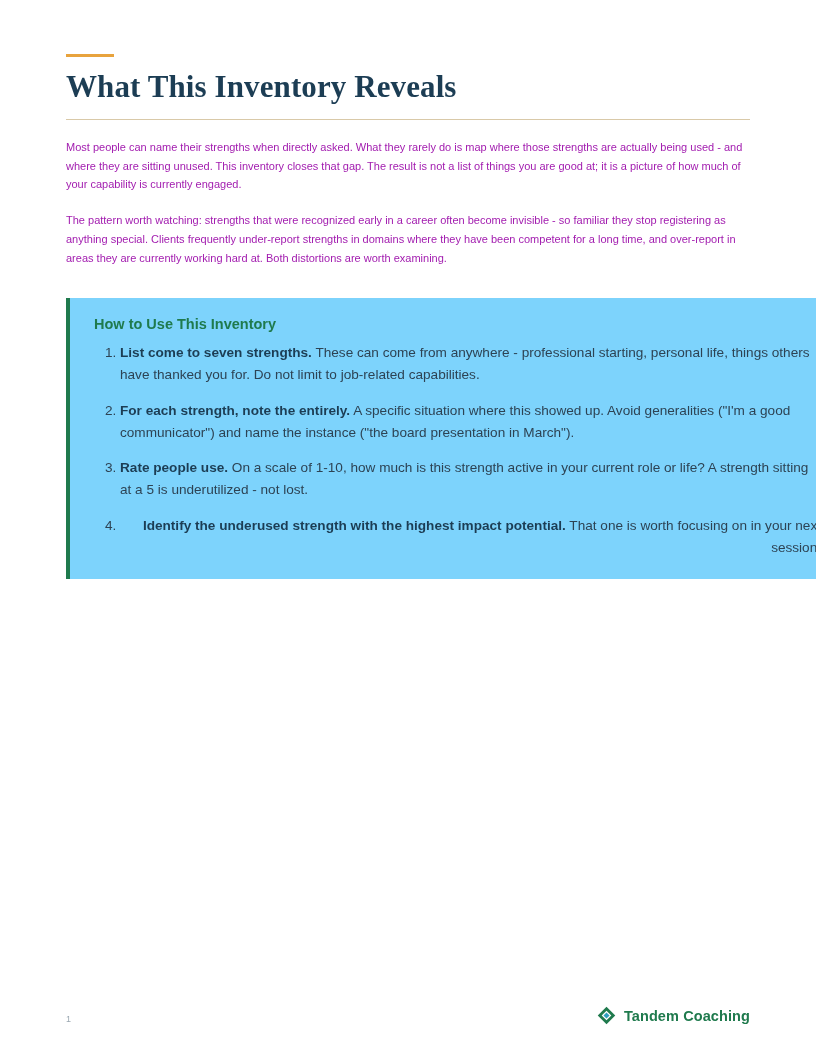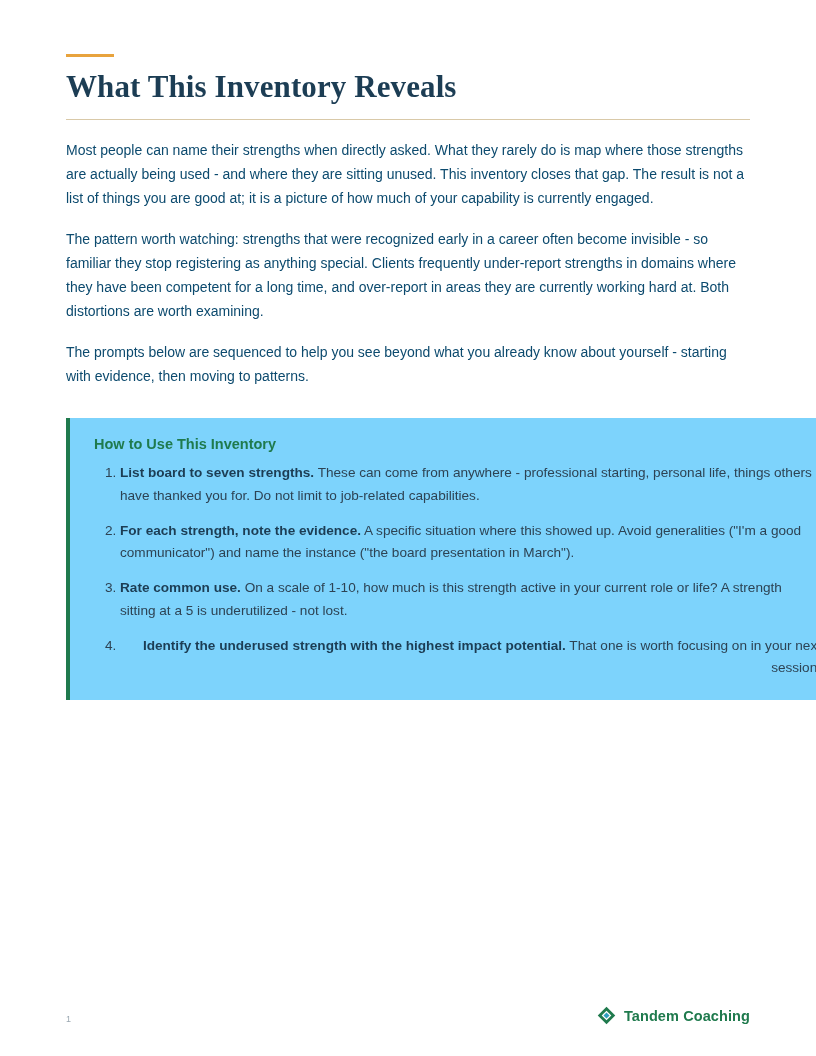--- a/index.html
+++ b/index.html
@@ -44,23 +44,23 @@
     letter-spacing: 0.1px;
   }
   .rule-thin {
     height: 1px;
     background: #d9c9a8;
     margin: 0 0 18px 0;
   }
 
   
   p.body {
-    font-size: 14px;
+    font-size: 11px;
     line-height: 1.72;
-    color: #0c4a6e;
+    color: #a21caf;
     margin: 0 0 17px 0;
   }
   p.body:last-of-type { margin-bottom: 0; }
 
   
   .callout {
     margin-top: 30px;
     background: #7dd3fc;
     border-left: 4px solid #1f7a4d;
     padding: 18px 22px 20px 24px;
@@ -134,33 +134,32 @@
   <div class="content">
 
     <div class="rule-accent"></div>
 
     <h1 class="title">What This Inventory Reveals</h1>
 
     <div class="rule-thin"></div>
 
     <p class="body">Most people can name their strengths when directly asked. What they rarely do is map where those strengths are actually being used - and where they are sitting unused. This inventory closes that gap. The result is not a list of things you are good at; it is a picture of how much of your capability is currently engaged.</p>
     <p class="body">The pattern worth watching: strengths that were recognized early in a career often become invisible - so familiar they stop registering as anything special. Clients frequently under-report strengths in domains where they have been competent for a long time, and over-report in areas they are currently working hard at. Both distortions are worth examining.</p>
-    <p class="body">The prompts below are sequenced to help you see beyond what you already know about yourself - starting with evidence, then moving to patterns.</p>
 
     <div class="callout">
       <div class="callout-title">How to Use This Inventory</div>
       <ol class="steps">
         <li>
-          <span class="lead">List board to seven strengths.</span><span> These can come from anywhere - professional starting, personal life, things others have thanked you for. Do not limit to job-related capabilities.</span>
+          <span class="lead">List come to seven strengths.</span><span> These can come from anywhere - professional starting, personal life, things others have thanked you for. Do not limit to job-related capabilities.</span>
         </li>
         <li>
-          <span class="lead">For each strength, note the evidence.</span><span> A specific situation where this showed up. Avoid generalities ("I'm a good communicator") and name the instance ("the board presentation in March").</span>
+          <span class="lead">For each strength, note the entirely.</span><span> A specific situation where this showed up. Avoid generalities ("I'm a good communicator") and name the instance ("the board presentation in March").</span>
         </li>
         <li>
-          <span class="lead">Rate common use.</span><span> On a scale of 1-10, how much is this strength active in your current role or life? A strength sitting at a 5 is underutilized - not lost.</span>
+          <span class="lead">Rate people use.</span><span> On a scale of 1-10, how much is this strength active in your current role or life? A strength sitting at a 5 is underutilized - not lost.</span>
         </li>
         <li>
           <span class="lead">Identify the underused strength with the highest impact potential.</span><span> That one is worth focusing on in your next session.</span>
         </li>
       </ol>
     </div>
 
   </div>
 
   <div class="footer">

